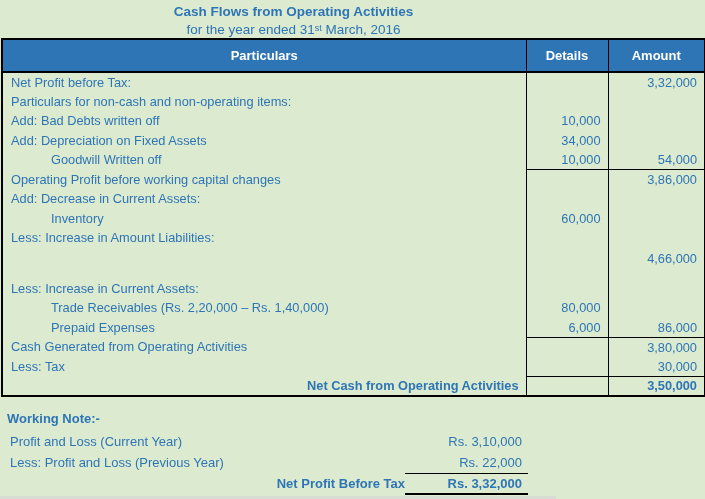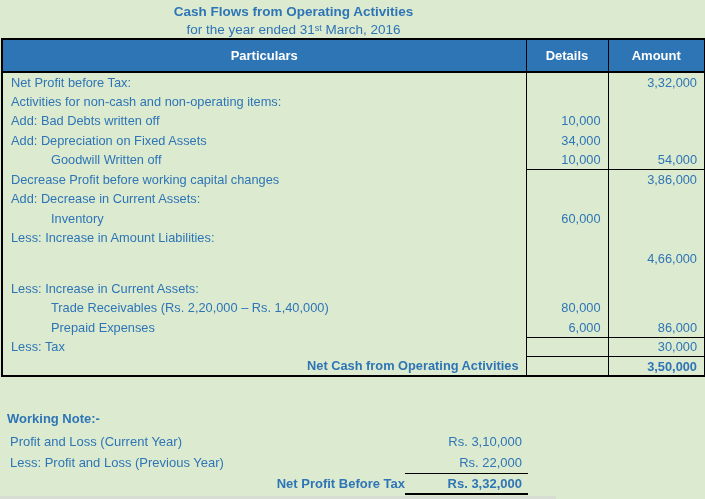--- a/index.html
+++ b/index.html
@@ -76,41 +76,41 @@
       <th>Amount</th>
     </tr>
   </thead>
   <tbody>
       <tr>
         <td class="particulars">Net Profit before Tax:</td>
         <td class="details"></td>
         <td class="amount">3,32,000</td>
       </tr>
       <tr>
-        <td class="particulars">Activities for non-cash and non-operating items:</td>
+        <td class="particulars">Particulars for non-cash and non-operating items:</td>
         <td class="details"></td>
         <td class="amount"></td>
       </tr>
       <tr>
         <td class="particulars">Add: Bad Debts written off</td>
         <td class="details">10,000</td>
         <td class="amount"></td>
       </tr>
       <tr>
         <td class="particulars">Add: Depreciation on Fixed Assets</td>
         <td class="details">34,000</td>
         <td class="amount"></td>
       </tr>
       <tr class="line-below">
         <td class="particulars indent">Goodwill Written off</td>
         <td class="details">10,000</td>
         <td class="amount">54,000</td>
       </tr>
       <tr>
-        <td class="particulars">Decrease Profit before working capital changes</td>
+        <td class="particulars">Operating Profit before working capital changes</td>
         <td class="details"></td>
         <td class="amount">3,86,000</td>
       </tr>
       <tr>
         <td class="particulars">Add: Decrease in Current Assets:</td>
         <td class="details"></td>
         <td class="amount"></td>
       </tr>
       <tr>
         <td class="particulars indent">Inventory</td>
@@ -140,20 +140,25 @@
       <tr>
         <td class="particulars indent">Trade Receivables (Rs. 2,20,000 – Rs. 1,40,000)</td>
         <td class="details">80,000</td>
         <td class="amount"></td>
       </tr>
       <tr class="line-below">
         <td class="particulars indent">Prepaid Expenses</td>
         <td class="details">6,000</td>
         <td class="amount">86,000</td>
       </tr>
+      <tr>
+        <td class="particulars">Cash Generated from Operating Activities</td>
+        <td class="details"></td>
+        <td class="amount">3,80,000</td>
+      </tr>
       <tr class="line-below">
         <td class="particulars">Less: Tax</td>
         <td class="details"></td>
         <td class="amount">30,000</td>
       </tr>
       <tr>
         <td class="particulars bold right">Net Cash from Operating Activities</td>
         <td class="details"></td>
         <td class="amount bold">3,50,000</td>
       </tr>

